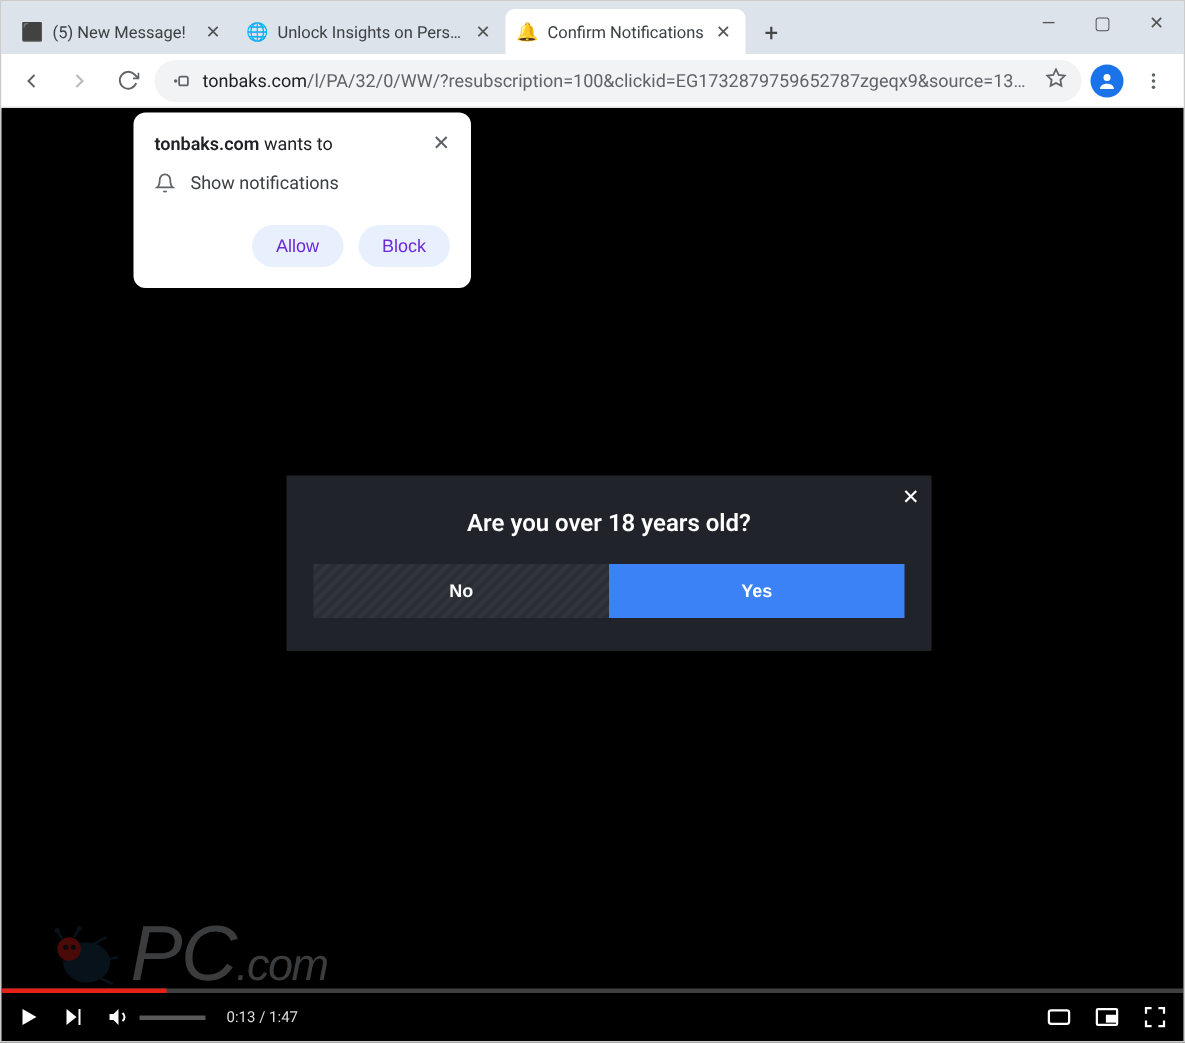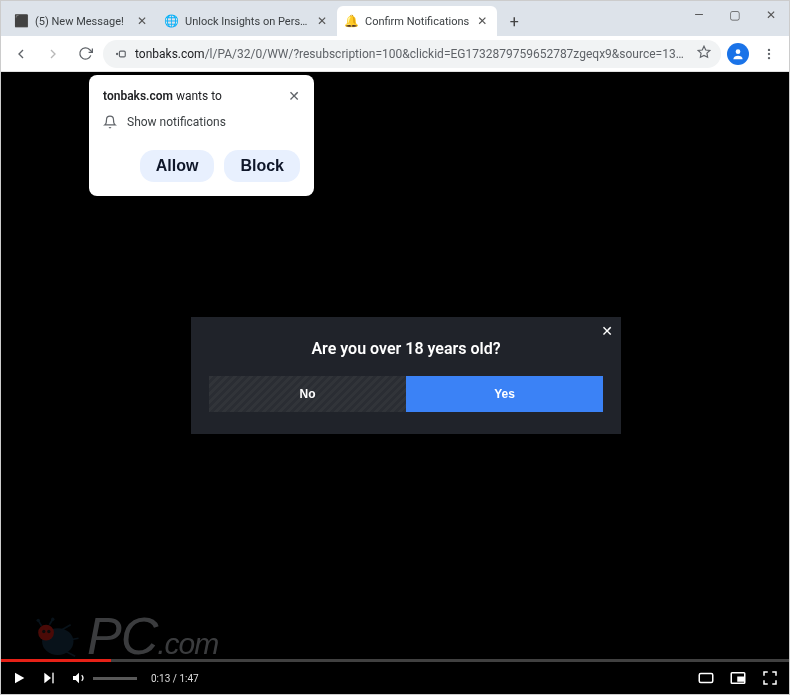--- a/index.html
+++ b/index.html
@@ -202,26 +202,26 @@
     color: #3c4043;
   }
   .perm-actions {
     display: flex;
     justify-content: flex-end;
     gap: 10px;
     margin-top: 18px;
   }
   .perm-btn {
     background: #e8f0fe;
-    color: #0f172a;
-    font-size: 16px;
+    color: #6d28d9;
+    font-size: 12px;
     border: none;
     padding: 7px 16px;
     border-radius: 14px;
-    font-weight: 700;
+    font-weight: 400;
   }
   
   .age-dialog {
     position: absolute;
     width: 430px;
     left: 190px;
     top: 245px;
     background: #20232a;
     color: #fff;
     padding-bottom: 22px;

